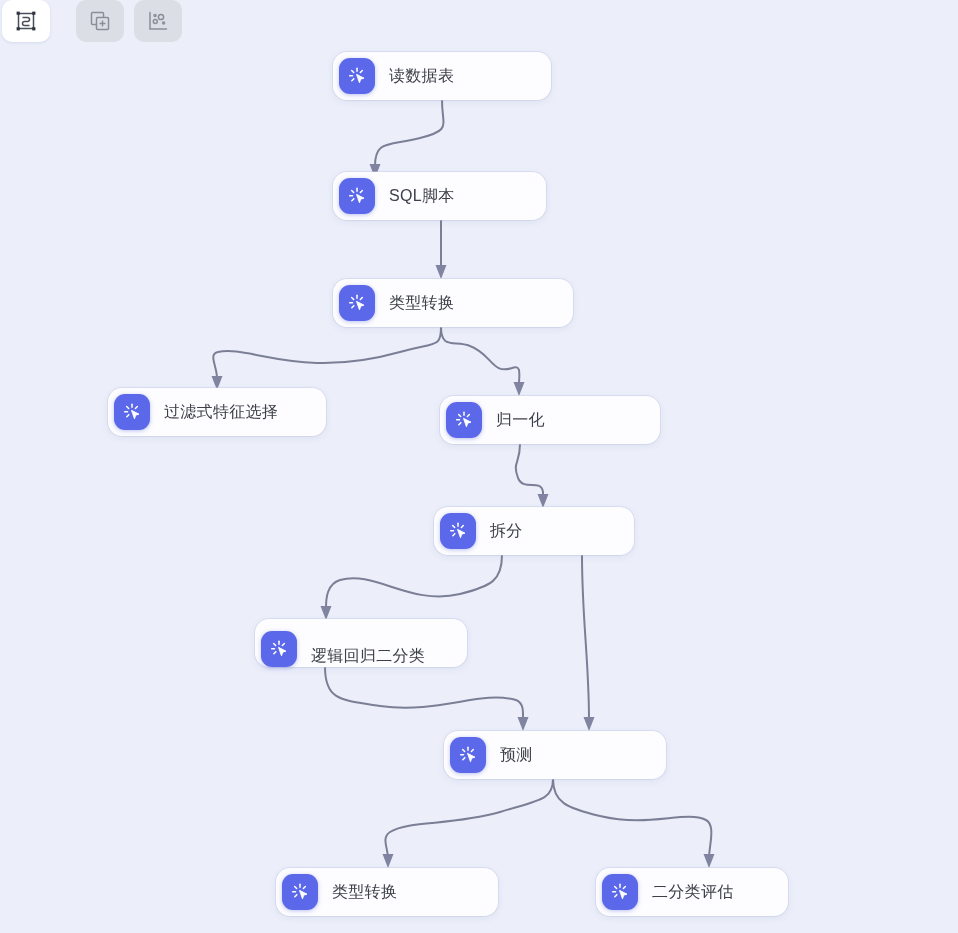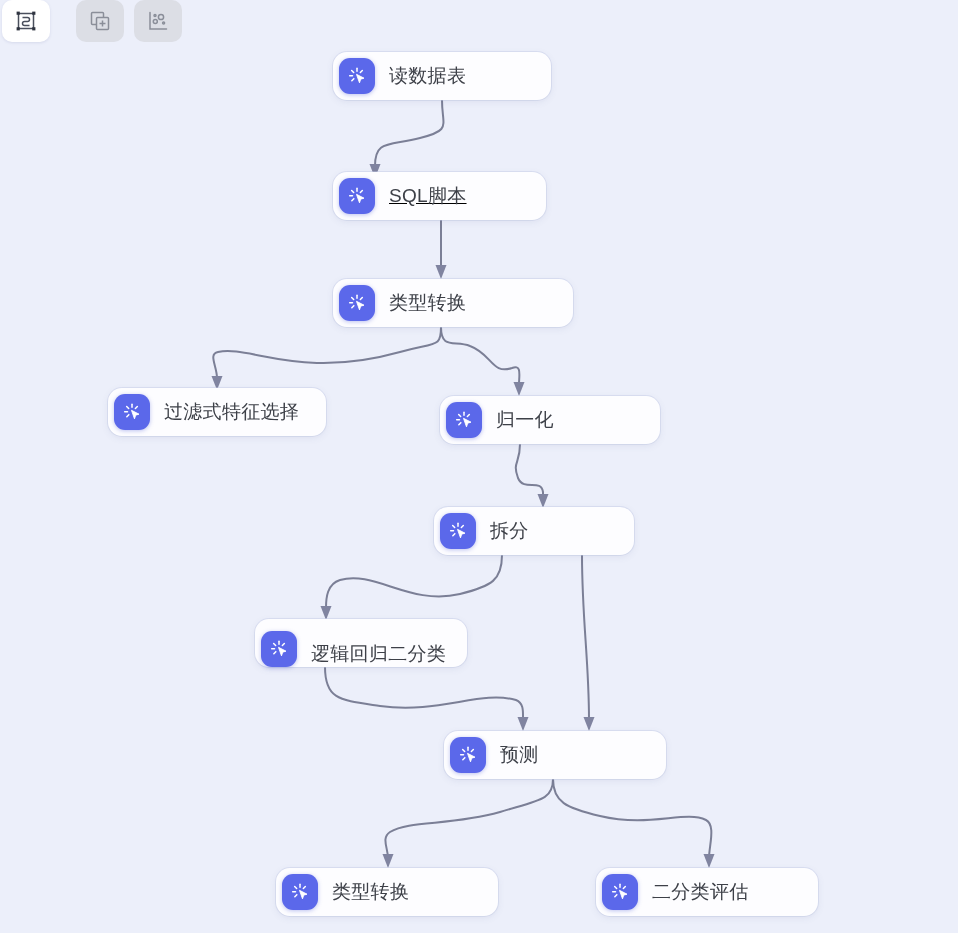--- a/index.html
+++ b/index.html
@@ -93,21 +93,21 @@
     display: flex;
     align-items: center;
     justify-content: center;
     box-shadow: 0 1px 4px rgba(70,82,210,0.35);
   }
 
   .node-icon svg { display: block; }
 
   .node-label {
     margin-left: 14px;
-    font-size: 19px;
+    font-size: 16px;
     color: #3c3f४7;
     color: #3d4048;
     white-space: nowrap;
     letter-spacing: 0.3px;
   }
 </style>
 </head>
 <body>
 
 <div id="app">
@@ -215,21 +215,21 @@
           <path d="M18.4 5.4 L16.0 7.8"></path>
           <path d="M3.2 11.6 H6.6"></path>
           <path d="M5.8 17.6 L8.2 15.2"></path>
         </g>
         <path d="M11.4 10.0 L20.4 14.6 L16.4 15.8 L15.0 20.2 Z" fill="#ffffff" stroke="#ffffff" stroke-width="1.1" stroke-linejoin="round"></path>
       </svg>
     </span>
     <span class="node-label" style="color: rgb(61, 64, 72);">读数据表</span>
   </div>
 
-  <div class="node" style="left: 333px; top: 172px; width: 213px; text-decoration: underline;">
+  <div class="node" style="left: 333px; top: 172px; width: 213px;">
     <span class="node-icon" style="background: rgb(91, 104, 234);">
       <svg width="20" height="20" viewBox="0 0 24 24">
         <g stroke="#ffffff" stroke-width="1.8" stroke-linecap="round">
           <path d="M12 2.8 V6.2"></path>
           <path d="M5.6 5.4 L8.0 7.8"></path>
           <path d="M18.4 5.4 L16.0 7.8"></path>
           <path d="M3.2 11.6 H6.6"></path>
           <path d="M5.8 17.6 L8.2 15.2"></path>
         </g>
         <path d="M11.4 10.0 L20.4 14.6 L16.4 15.8 L15.0 20.2 Z" fill="#ffffff" stroke="#ffffff" stroke-width="1.1" stroke-linejoin="round"></path>
@@ -343,21 +343,21 @@
           <path d="M18.4 5.4 L16.0 7.8"></path>
           <path d="M3.2 11.6 H6.6"></path>
           <path d="M5.8 17.6 L8.2 15.2"></path>
         </g>
         <path d="M11.4 10.0 L20.4 14.6 L16.4 15.8 L15.0 20.2 Z" fill="#ffffff" stroke="#ffffff" stroke-width="1.1" stroke-linejoin="round"></path>
       </svg>
     </span>
     <span class="node-label" style="color: rgb(61, 64, 72);">类型转换</span>
   </div>
 
-  <div class="node" style="left: 596px; top: 868px; width: 222px;">
+  <div class="node" style="left: 596px; top: 868px; width: 192px;">
     <span class="node-icon" style="background: rgb(91, 104, 234);">
       <svg width="20" height="20" viewBox="0 0 24 24">
         <g stroke="#ffffff" stroke-width="1.8" stroke-linecap="round">
           <path d="M12 2.8 V6.2"></path>
           <path d="M5.6 5.4 L8.0 7.8"></path>
           <path d="M18.4 5.4 L16.0 7.8"></path>
           <path d="M3.2 11.6 H6.6"></path>
           <path d="M5.8 17.6 L8.2 15.2"></path>
         </g>
         <path d="M11.4 10.0 L20.4 14.6 L16.4 15.8 L15.0 20.2 Z" fill="#ffffff" stroke="#ffffff" stroke-width="1.1" stroke-linejoin="round"></path>

